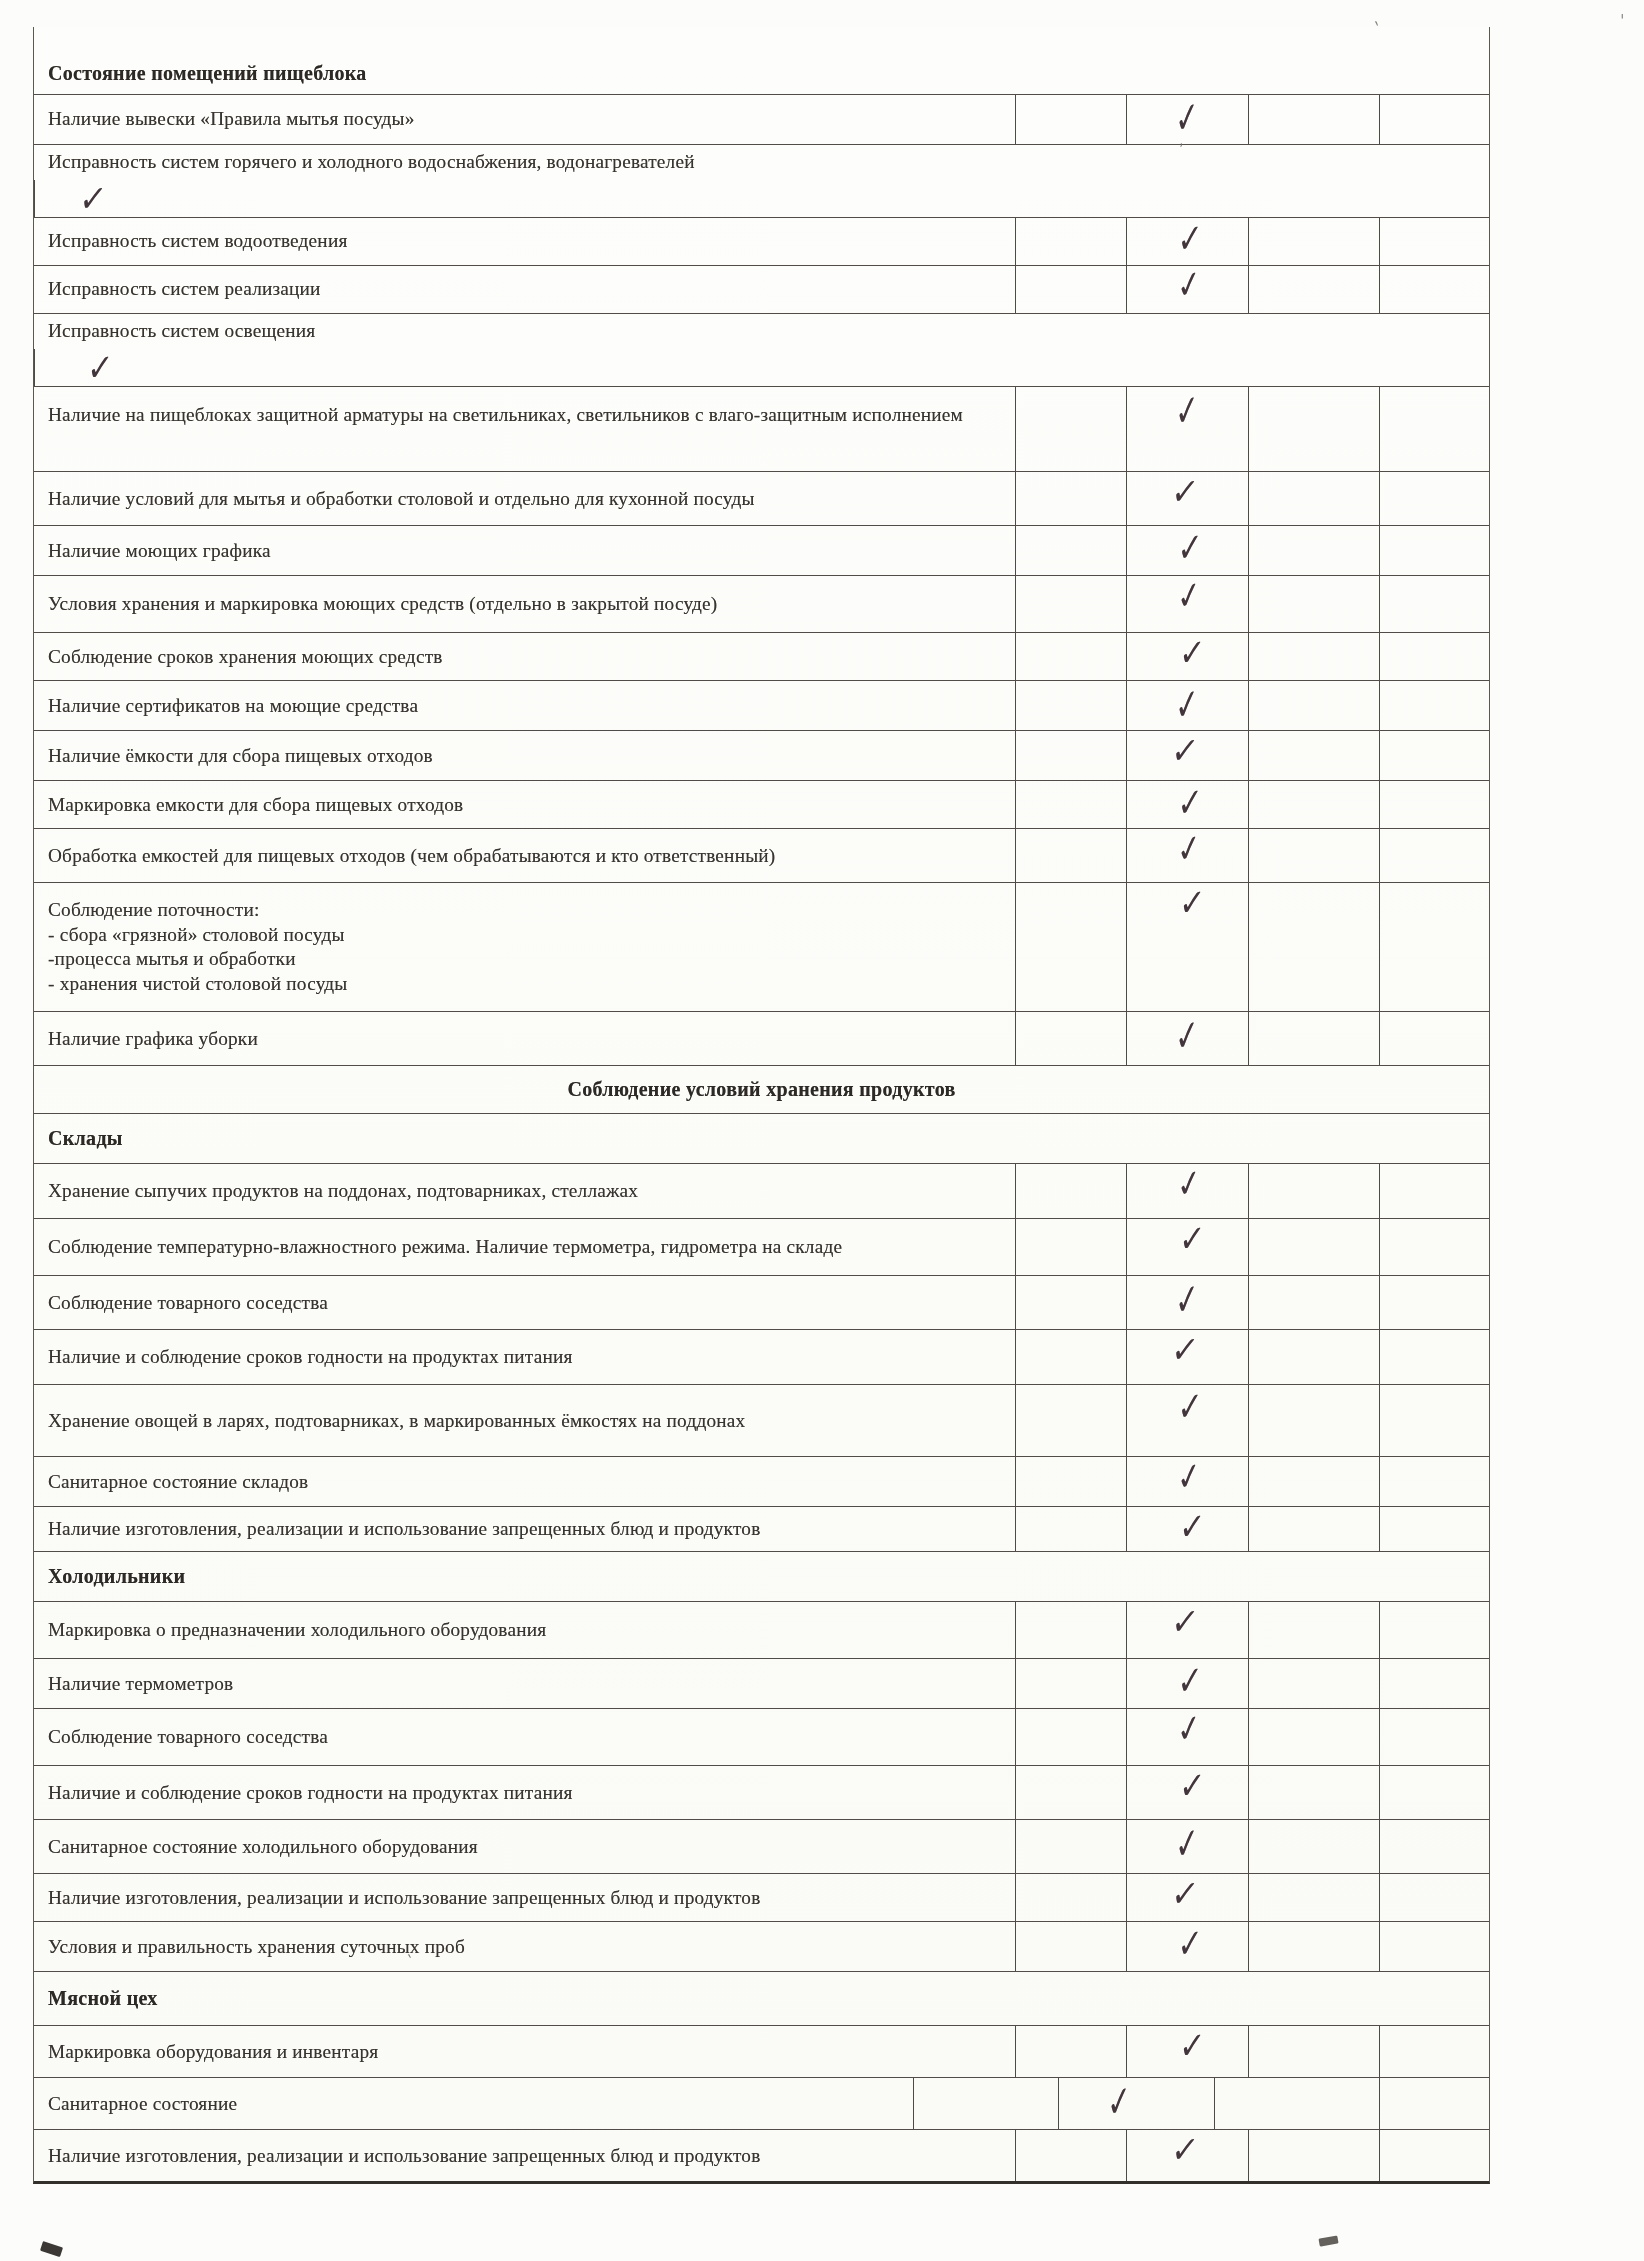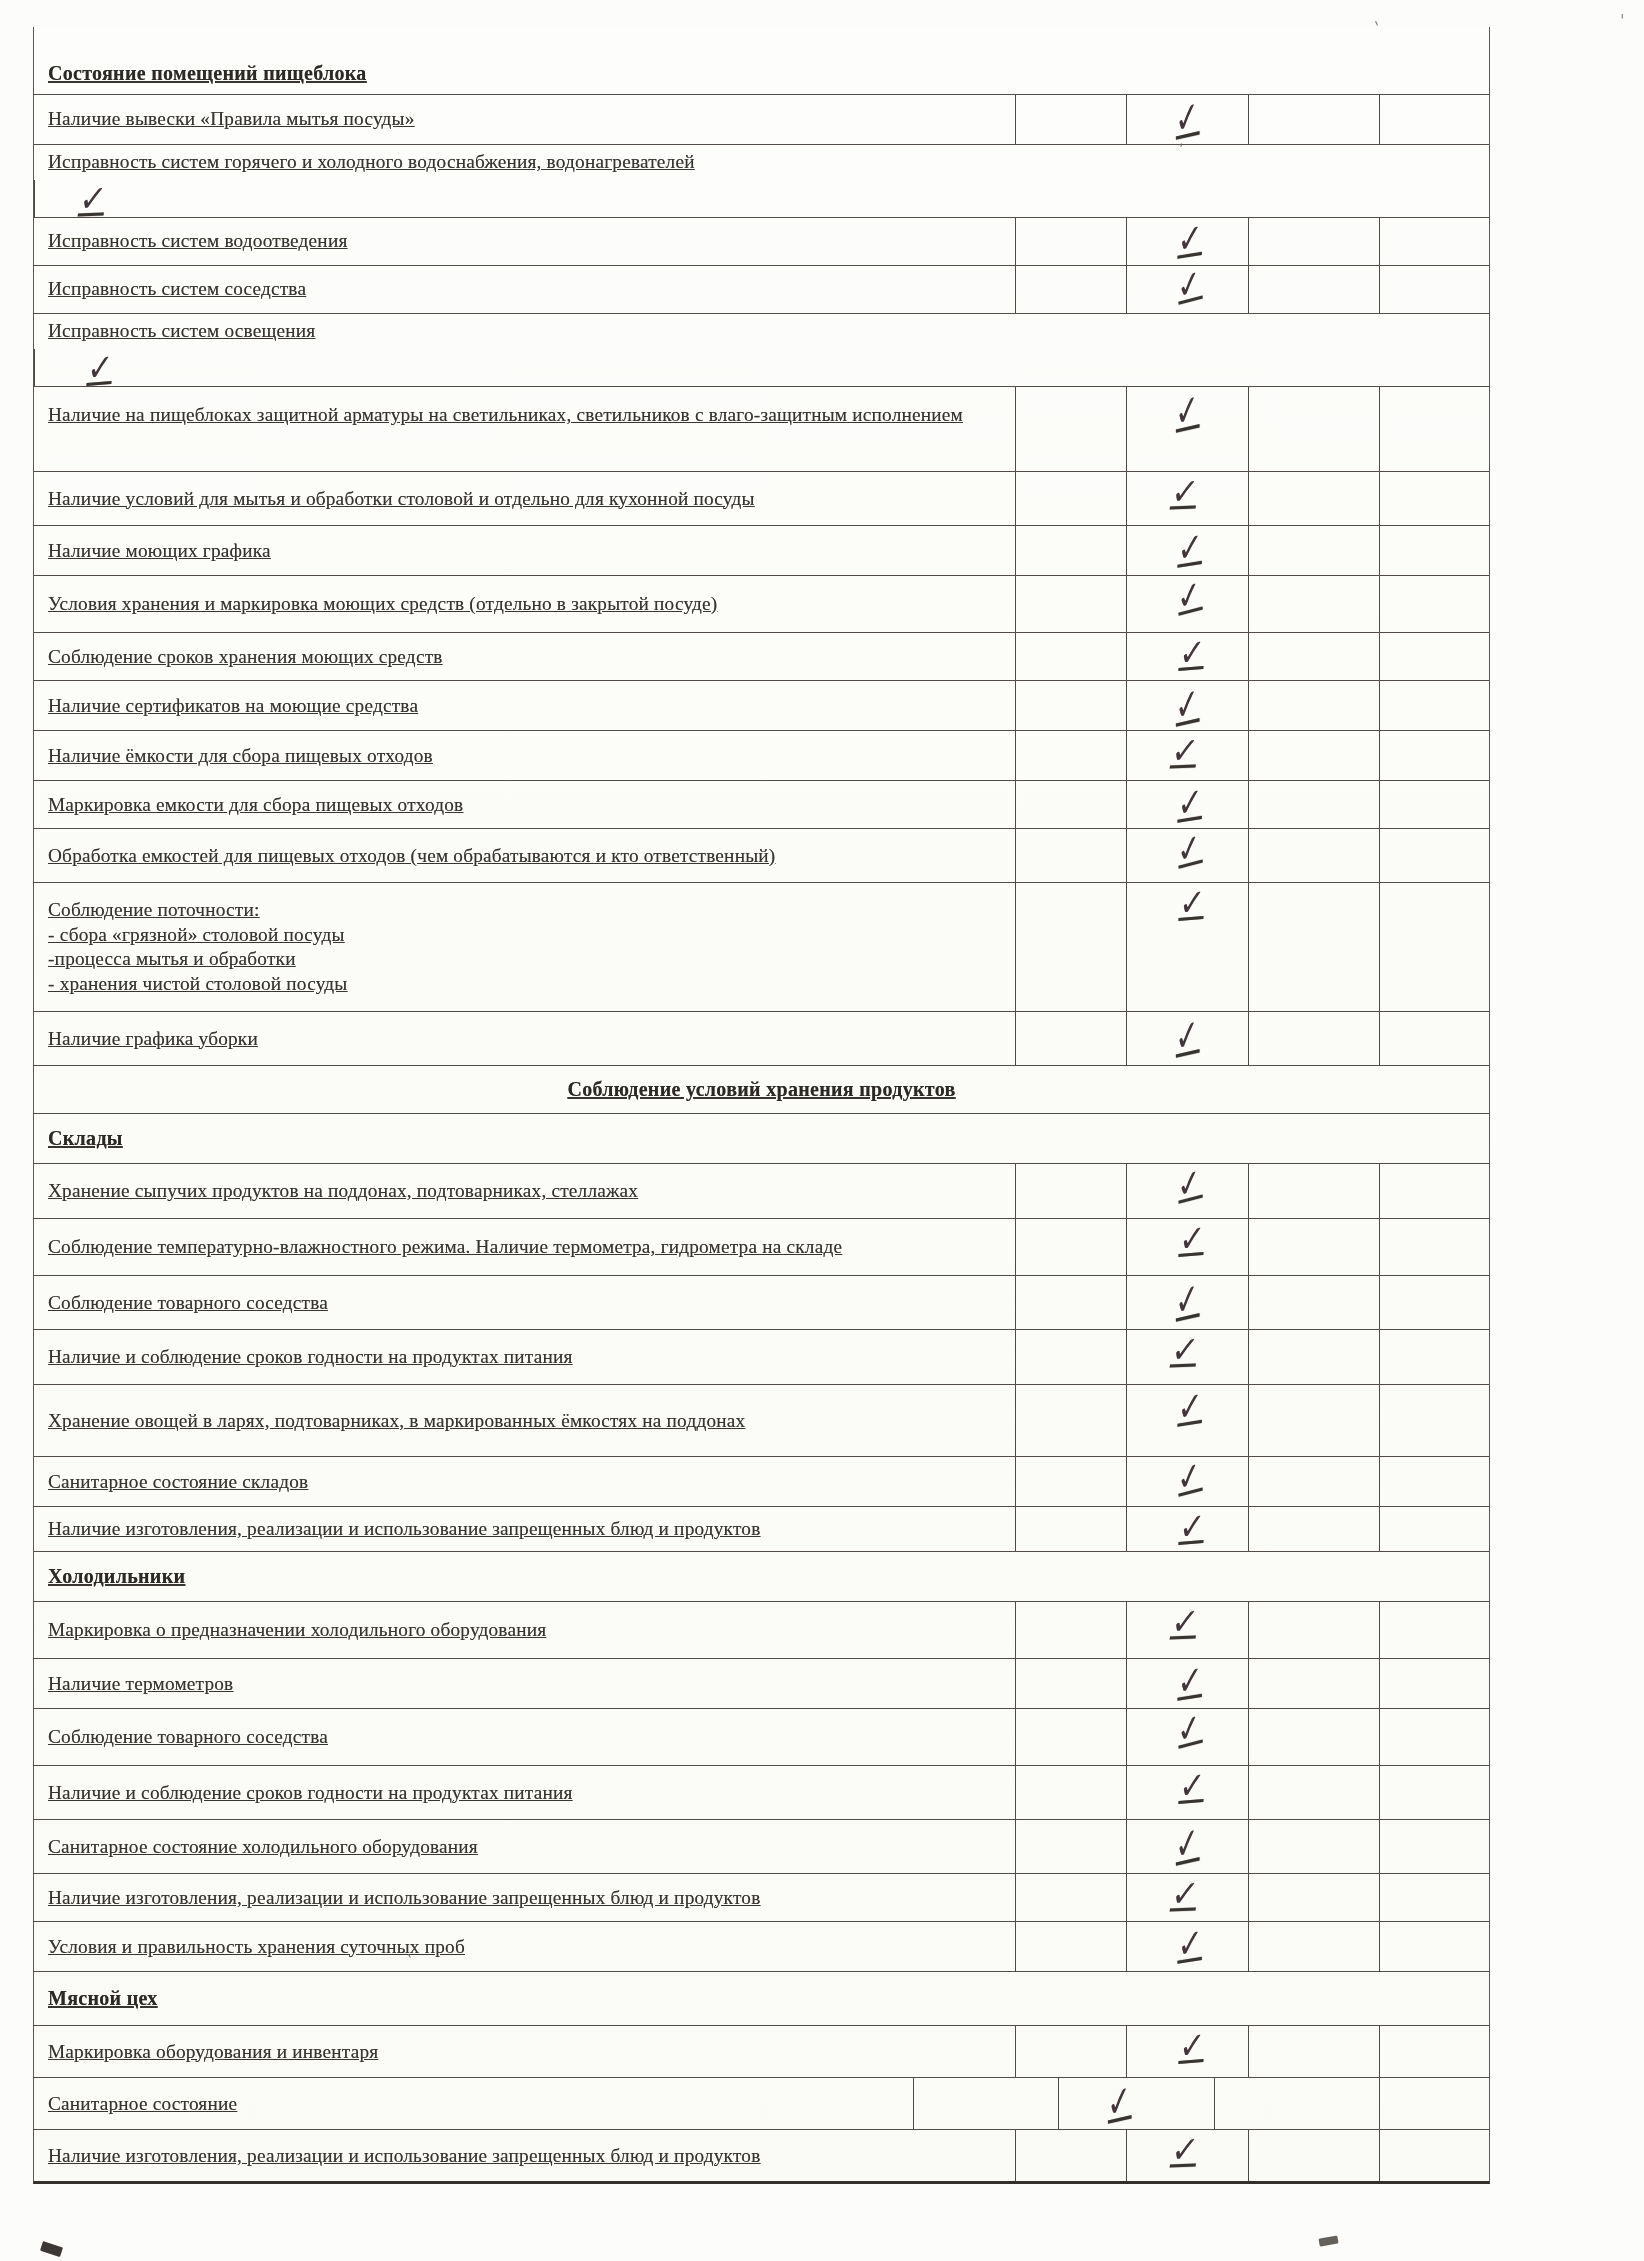--- a/index.html
+++ b/index.html
@@ -13,21 +13,20 @@
   #checklist-table{
     position:absolute;left:33px;top:27px;width:1457px;
     border-left:1.3px solid #5d5751;border-right:1.3px solid #5d5751;
     border-bottom:3.9px solid #33302c;
     box-sizing:border-box;
     background:linear-gradient(180deg,#fdfdfb 0%,#fbfbf8 60%,#fafaf6 100%);
   }
   .row{
     display:flex;align-items:stretch;box-sizing:border-box;
     border-top:1.9px solid #514c47;
-    text-decoration:underline;
   }
   .row.first{border-top:none;}
   .cell{box-sizing:border-box;}
   .cell.text{
     flex:1 1 auto;display:flex;align-items:center;
     padding:5.2px 19.3px 5.2px 14px;
     font-size:19.3px;line-height:1.27;letter-spacing:0.2px;
     white-space:pre-line;
     text-shadow:0 0 0.4px rgba(56,52,47,.55);
   }
@@ -100,21 +99,21 @@
     <div class="row item" style="min-height: 48px;">
       <div class="cell text">Исправность систем  водоотведения</div>
       <div class="cell nc c1"></div>
       <div class="cell nc c2">
         <span class="check v3">✓</span>
       </div>
       <div class="cell nc c3"></div>
       <div class="cell nc c4"></div>
     </div>
     <div class="row item" style="min-height: 48px;">
-      <div class="cell text">Исправность систем соседства</div>
+      <div class="cell text">Исправность систем реализации</div>
       <div class="cell nc c1"></div>
       <div class="cell nc c2">
         <span class="check v4">✓</span>
       </div>
       <div class="cell nc c3"></div>
       <div class="cell nc c4"></div>
     </div>
     <div class="row item" style="min-height: 50px; flex-direction: column;">
       <div class="cell text">Исправность систем  освещения</div>
       <div class="cell nc c1"></div>

